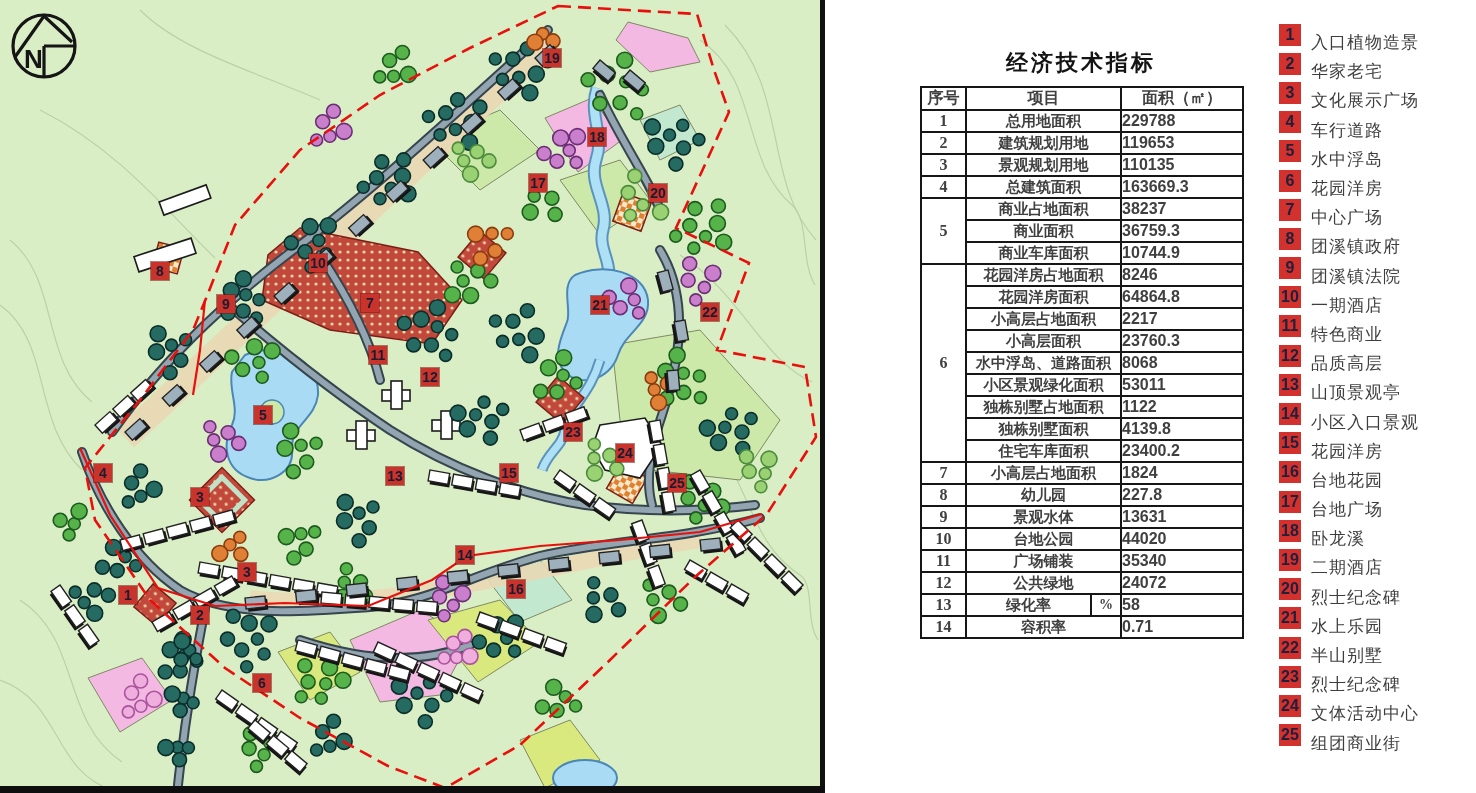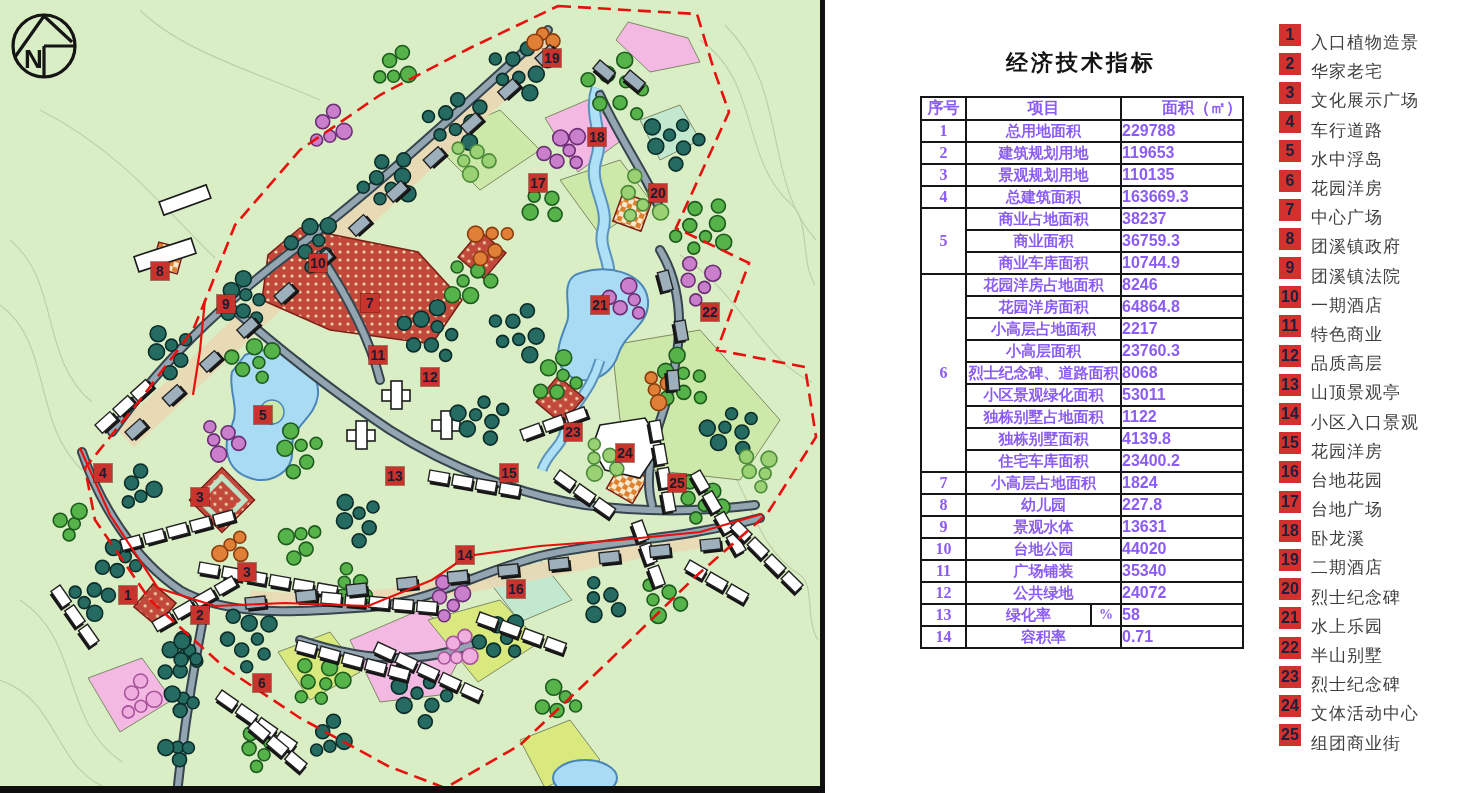--- a/index.html
+++ b/index.html
@@ -11,26 +11,26 @@
   .mk{position:absolute;width:18px;height:18px;background:#c8332c;color:#1c1c30;
       font:bold 14px/18px "Liberation Sans",sans-serif;text-align:center;
       transform:translate(-50%,-50%);box-shadow:0 0 0 1px rgba(120,20,15,.55);}
   
   .sep{position:absolute;left:820px;top:0;width:5px;height:793px;background:#111;}
   .bbar{position:absolute;left:0;top:786px;width:843px;height:7px;background:#0e0e0e;}
   
   .panel{position:absolute;left:825px;top:0;width:651px;height:793px;background:#fff;}
   .tbl-title{position:absolute;left:95px;top:48px;width:322px;text-align:center;
       font:bold 22px "Liberation Sans",sans-serif;color:#141414;letter-spacing:3px;}
-  table.ind{position:absolute;left:95px;top:96px;border-collapse:collapse;
-      font-family:"Liberation Serif",serif;font-weight:bold;color:#8b5cf6;}
+  table.ind{position:absolute;left:95px;top:86px;border-collapse:collapse;
+      font-family:"Liberation Serif",serif;font-weight:bold;color:#404040;}
   table.ind td,table.ind th{border:2px solid #161616;height:20px;padding:0;white-space:nowrap;}
   th.h-no{width:43px;font-size:16px;}
   th.h-item{width:153px;font-size:16px;}
-  th.h-area{width:120px;font-size:16px;text-align:right;padding-left:3px;}
+  th.h-area{width:120px;font-size:16px;text-align:center;padding-left:3px;}
   td.c-no{text-align:center;font-size:16px;}
   td.c-item{text-align:center;padding-left:8px;font-size:15px;border-radius:11px;}
   td.c-item.indent{}
   td.c-unit{text-align:center;font-size:14px;width:28px;}
   td.c-val{text-align:left;padding-left:7px;font-size:16px;font-family:Liberation Sans, sans-serif;}
   
   .lg{position:absolute;left:454px;top:20px;display:flex;flex-direction:column;}
   .lgi{height:29.2px;display:flex;align-items:center;gap:10px;}
   .lgn{width:22px;height:22px;background:#d2312e;color:#20203a;flex:0 0 22px;
        font:bold 16px/22px "Liberation Sans",sans-serif;text-align:center;}
@@ -883,21 +883,21 @@
           </tr>
           <tr>
             <td class="c-item" colspan="2">小高层占地面积</td>
             <td class="c-val">2217</td>
           </tr>
           <tr>
             <td class="c-item" colspan="2">小高层面积</td>
             <td class="c-val">23760.3</td>
           </tr>
           <tr>
-            <td class="c-item" colspan="2">烈士纪念碑、道路面积</td>
+            <td class="c-item" colspan="2">水中浮岛、道路面积</td>
             <td class="c-val">8068</td>
           </tr>
           <tr>
             <td class="c-item" colspan="2">小区景观绿化面积</td>
             <td class="c-val">53011</td>
           </tr>
           <tr>
             <td class="c-item" colspan="2">独栋别墅占地面积</td>
             <td class="c-val">1122</td>
           </tr>

